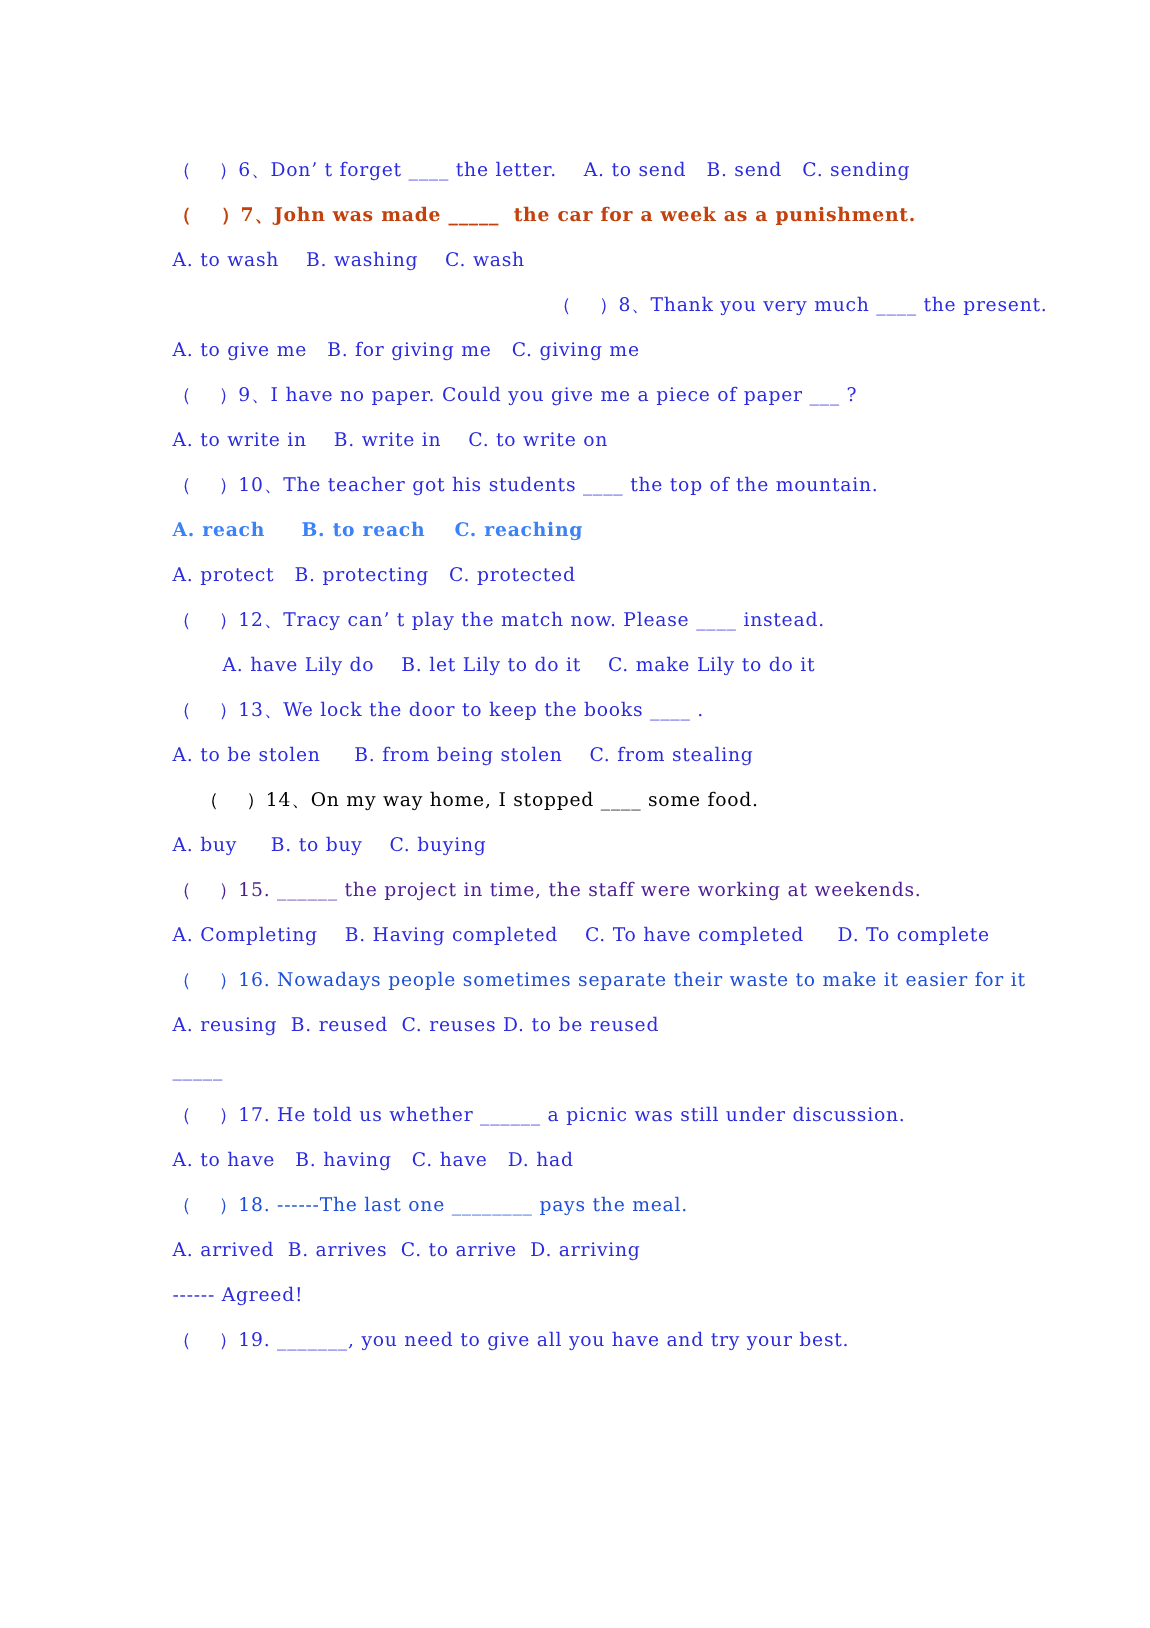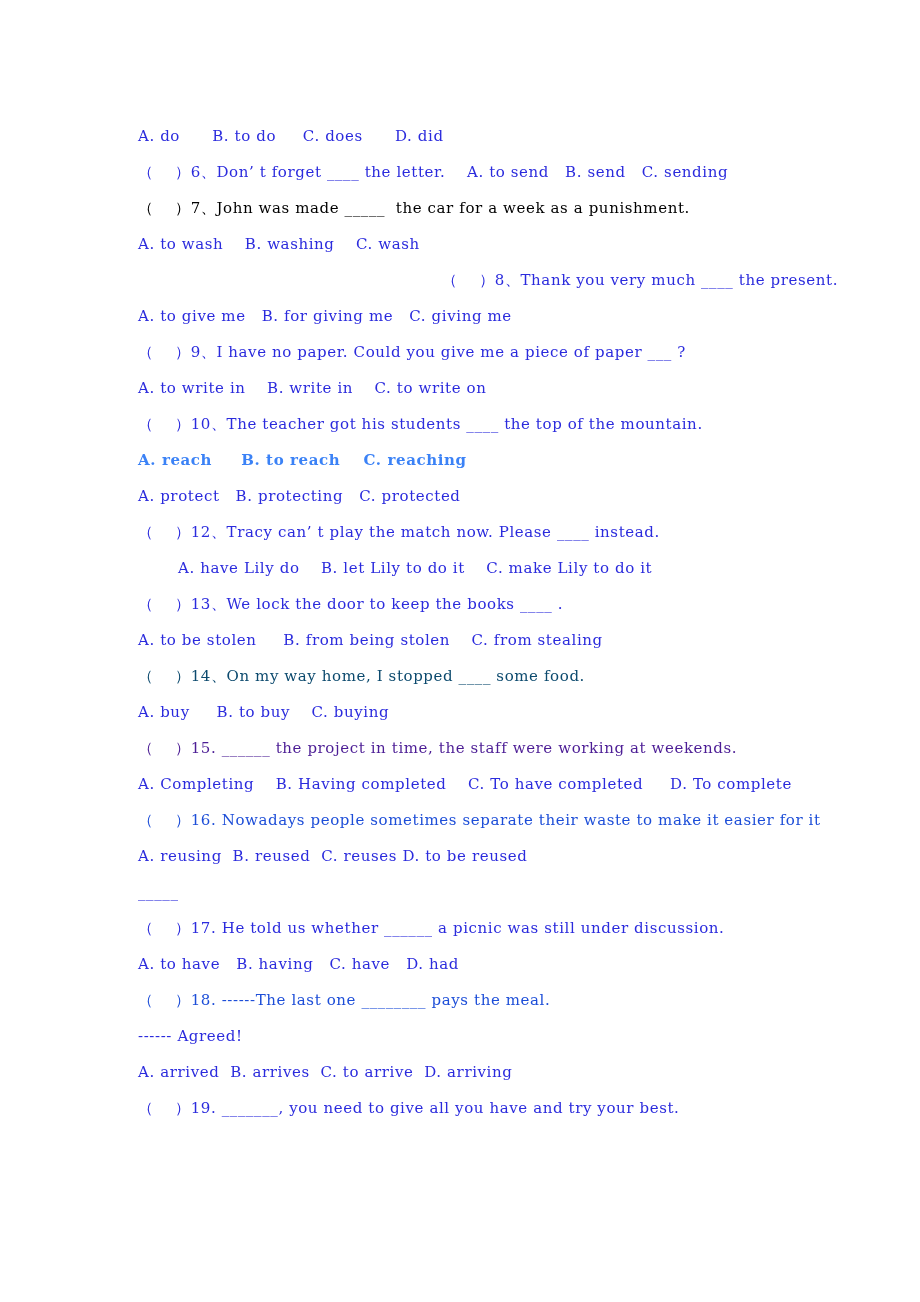--- a/index.html
+++ b/index.html
@@ -34,42 +34,41 @@
   }
   .line.wrap {
     width: 690px;
   }
 </style>
 </head>
 <body>
 
 <div class="page" style="background: rgb(255, 255, 255);">
   <div class="doc-body" id="doc-body">
-      <div class="line" style="color: rgb(43, 43, 221);">A. do      B. to do     C. does      D. did</div>
       <div class="line" style="color: rgb(43, 43, 221);">（    ）6、Don’ t forget ____ the letter.    A. to send   B. send   C. sending</div>
-      <div class="line" style="color: #000000;">（    ）7、John was made _____  the car for a week as a punishment.</div>
+      <div class="line" style="color: #c2410c; font-weight: bold;">（    ）7、John was made _____  the car for a week as a punishment.</div>
       <div class="line" style="color: rgb(43, 43, 221);">A. to wash    B. washing    C. wash</div>
       <div class="line" style="color: rgb(43, 43, 221); text-align: right;">（    ）8、Thank you very much ____ the present.</div>
       <div class="line" style="color: rgb(43, 43, 221);">A. to give me   B. for giving me   C. giving me</div>
       <div class="line" style="color: rgb(43, 43, 221);">（    ）9、I have no paper. Could you give me a piece of paper ___ ?</div>
       <div class="line" style="color: rgb(43, 43, 221);">A. to write in    B. write in    C. to write on</div>
       <div class="line" style="color: rgb(43, 43, 221);">（    ）10、The teacher got his students ____ the top of the mountain.</div>
       <div class="line" style="color: #3b82f6; font-weight: bold;">A. reach     B. to reach    C. reaching</div>
       <div class="line" style="color: rgb(43, 43, 221);">A. protect   B. protecting   C. protected</div>
       <div class="line" style="color: rgb(43, 43, 221);">（    ）12、Tracy can’ t play the match now. Please ____ instead.</div>
       <div class="line" style="color: rgb(43, 43, 221); margin-left: 40px;">A. have Lily do    B. let Lily to do it    C. make Lily to do it</div>
       <div class="line" style="color: rgb(43, 43, 221);">（    ）13、We lock the door to keep the books ____ .</div>
       <div class="line" style="color: rgb(43, 43, 221);">A. to be stolen     B. from being stolen    C. from stealing</div>
-      <div class="line" style="color: #0c4a6e;">（    ）14、On my way home, I stopped ____ some food.</div>
+      <div class="line" style="color: #000000; margin-left: 22px;">（    ）14、On my way home, I stopped ____ some food.</div>
       <div class="line" style="color: rgb(43, 43, 221);">A. buy     B. to buy    C. buying</div>
       <div class="line" style="color: #4c1d95;">（    ）15. ______ the project in time, the staff were working at weekends.</div>
       <div class="line" style="color: rgb(43, 43, 221);">A. Completing    B. Having completed    C. To have completed     D. To complete</div>
       <div class="line wrap" style="color: #1d4ed8;">（    ）16. Nowadays people sometimes separate their waste to make it easier for it</div>
       <div class="line" style="color: rgb(43, 43, 221);">A. reusing  B. reused  C. reuses D. to be reused</div>
       <div class="line" style="color: rgb(43, 43, 221);">_____</div>
       <div class="line" style="color: rgb(43, 43, 221);">（    ）17. He told us whether ______ a picnic was still under discussion.</div>
       <div class="line" style="color: rgb(43, 43, 221);">A. to have   B. having   C. have   D. had</div>
       <div class="line" style="color: #1d4ed8;">（    ）18. ------The last one ________ pays the meal.</div>
+      <div class="line" style="color: rgb(43, 43, 221);">A. arrived  B. arrives  C. to arrive  D. arriving</div>
       <div class="line" style="color: rgb(43, 43, 221);">------ Agreed!</div>
-      <div class="line" style="color: rgb(43, 43, 221);">A. arrived  B. arrives  C. to arrive  D. arriving</div>
       <div class="line" style="color: rgb(43, 43, 221);">（    ）19. _______, you need to give all you have and try your best.</div>
     </div>
 </div>
 
 </body></html>

